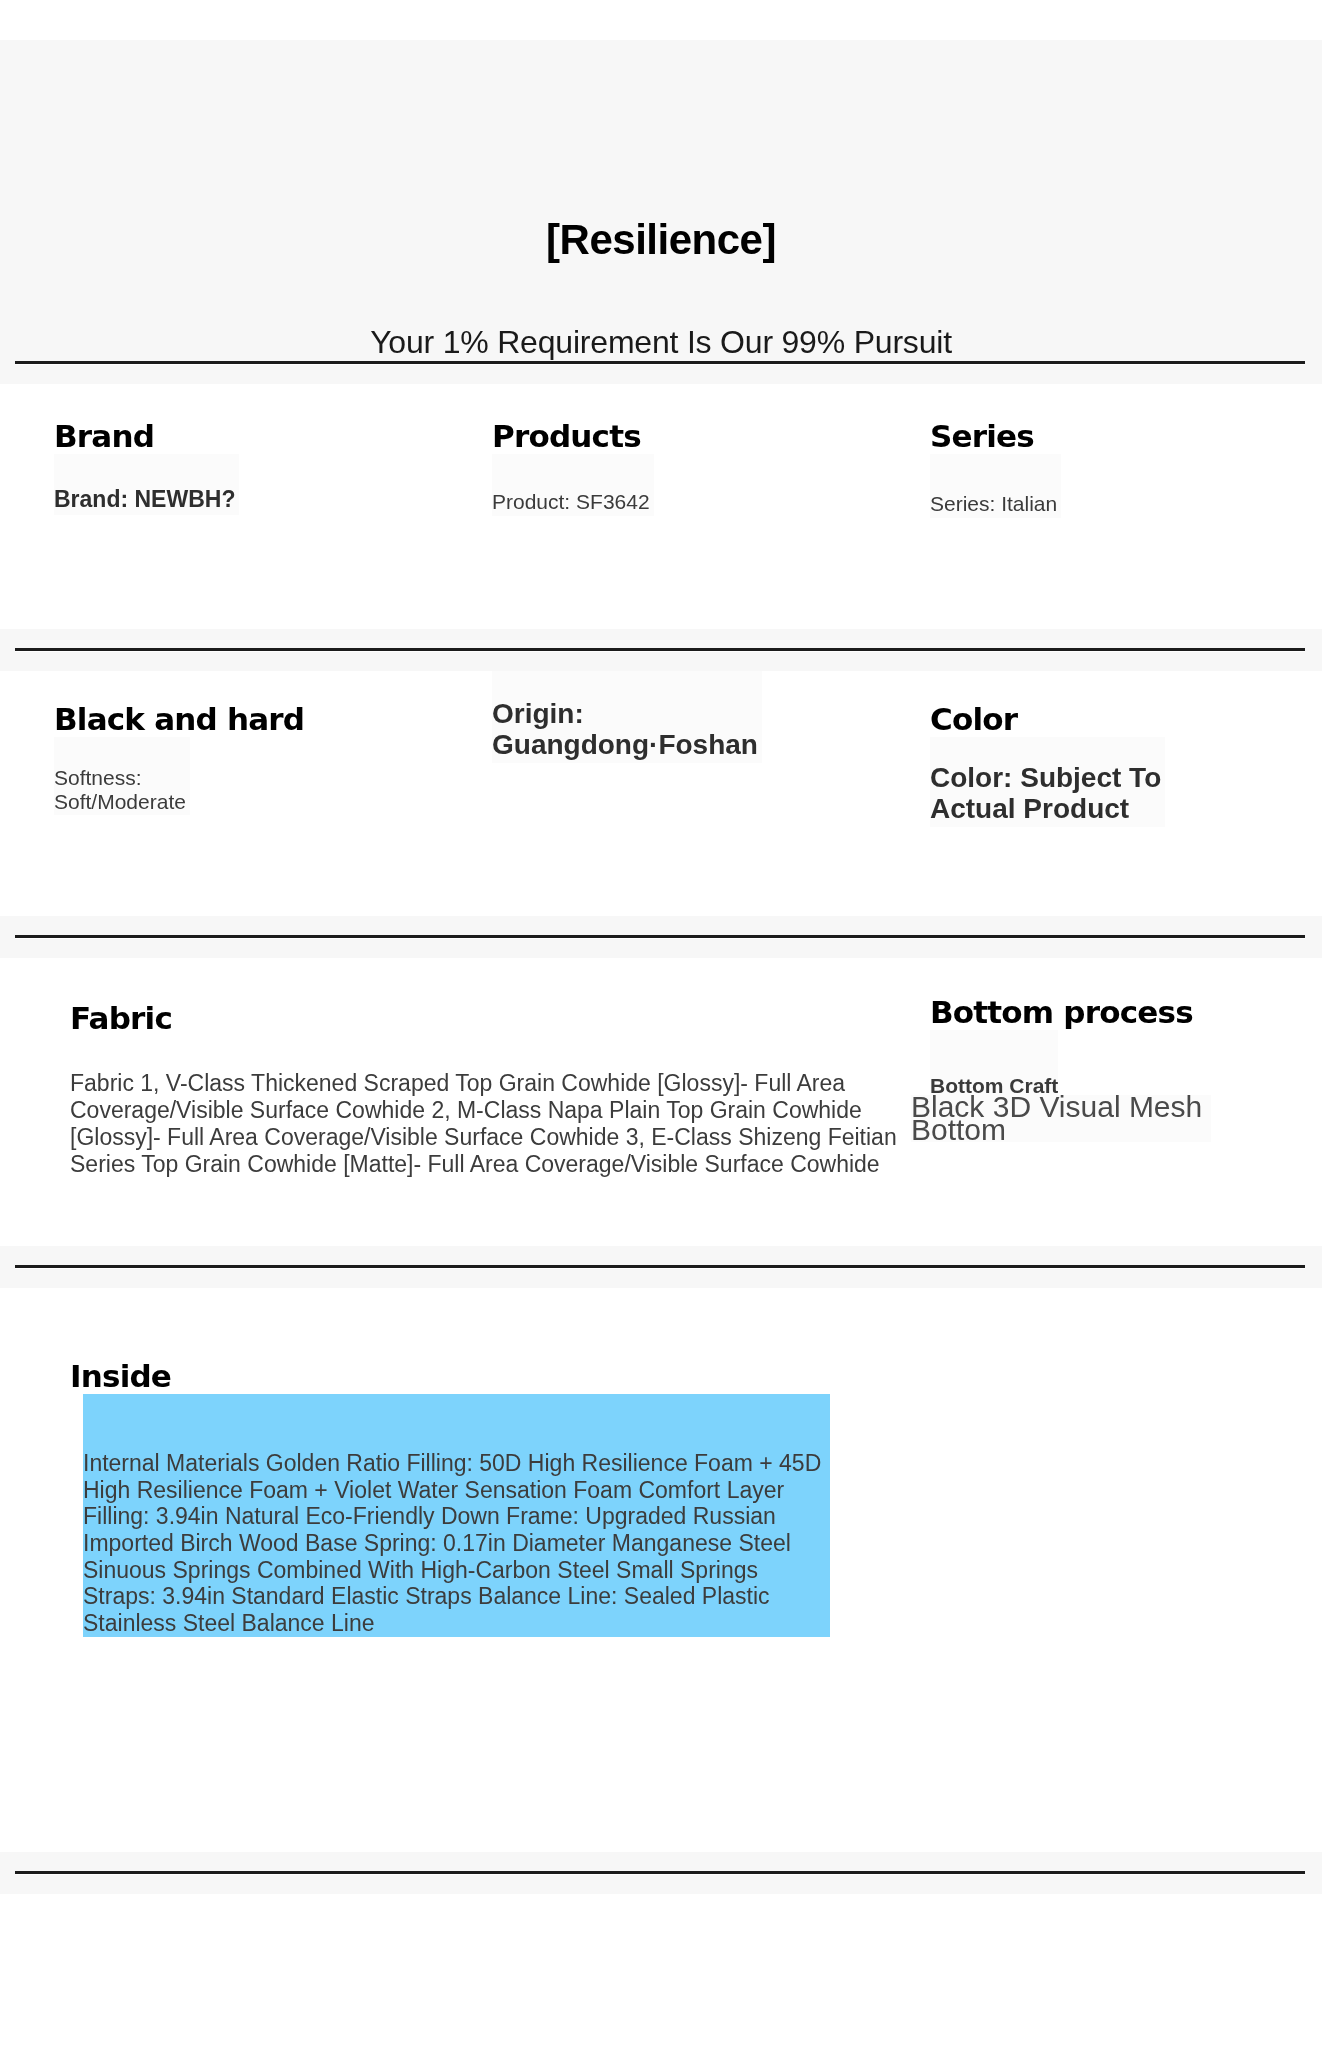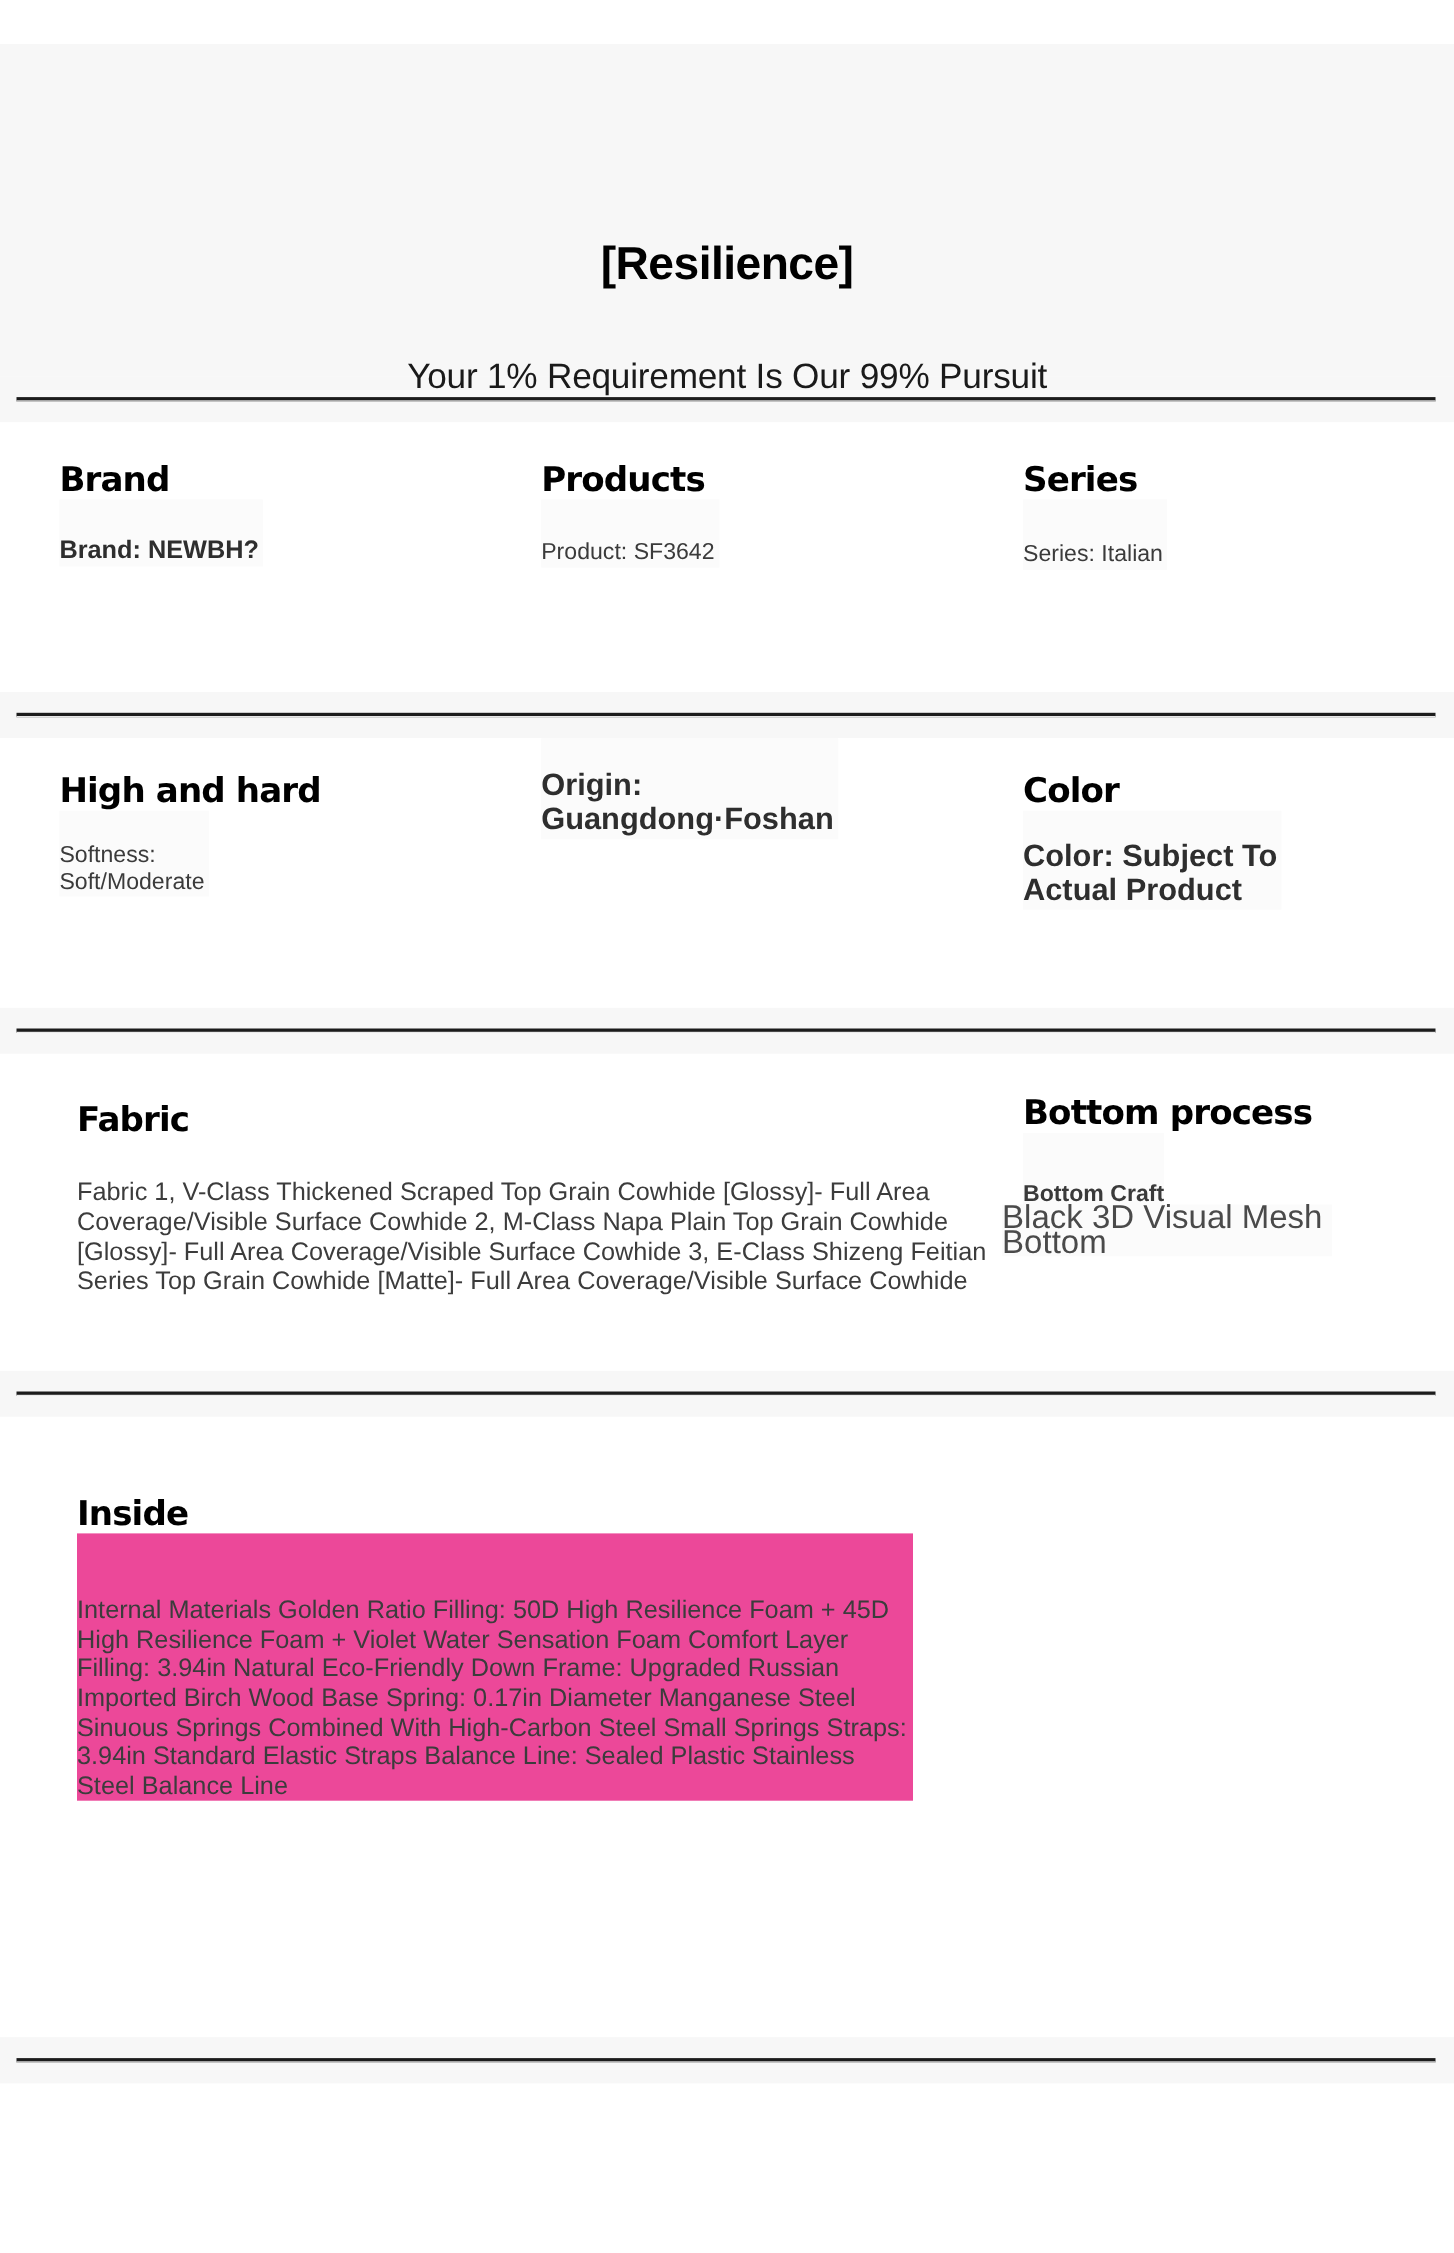--- a/index.html
+++ b/index.html
@@ -168,21 +168,22 @@
     left: 70px;
     top: 0;
     width: 760px;
   }
   .inside-block .field-head { padding-top: 70px; }
   .inside-text {
     font-size: 23px;
     color: #3c3c3c;
     line-height: 1.16;
     padding-top: 56px;
-    background: #ec4899;
+    background: #7dd3fc;
+    margin-left: 13px;
   }
 
   
   .tail-white { height: 74px; background: #ffffff; }
 </style>
 </head>
 <body>
 
 <div class="top-gutter"></div>
 
@@ -212,21 +213,21 @@
   </div>
 </div>
 
 <div class="divider-band">
   <div class="rule"></div>
 </div>
 
 <div class="section">
   <div class="cols row2">
     <div class="col col-1">
-      <div class="field-head">High and hard</div>
+      <div class="field-head">Black and hard</div>
       <div class="field-value v1">Softness:
 Soft/Moderate</div>
     </div>
     <div class="col col-2">
       <div class="field-value semi v2">Origin:
 Guangdong·Foshan</div>
     </div>
     <div class="col col-3">
       <div class="field-head">Color</div>
       <div class="field-value semi v3">Color: Subject To

